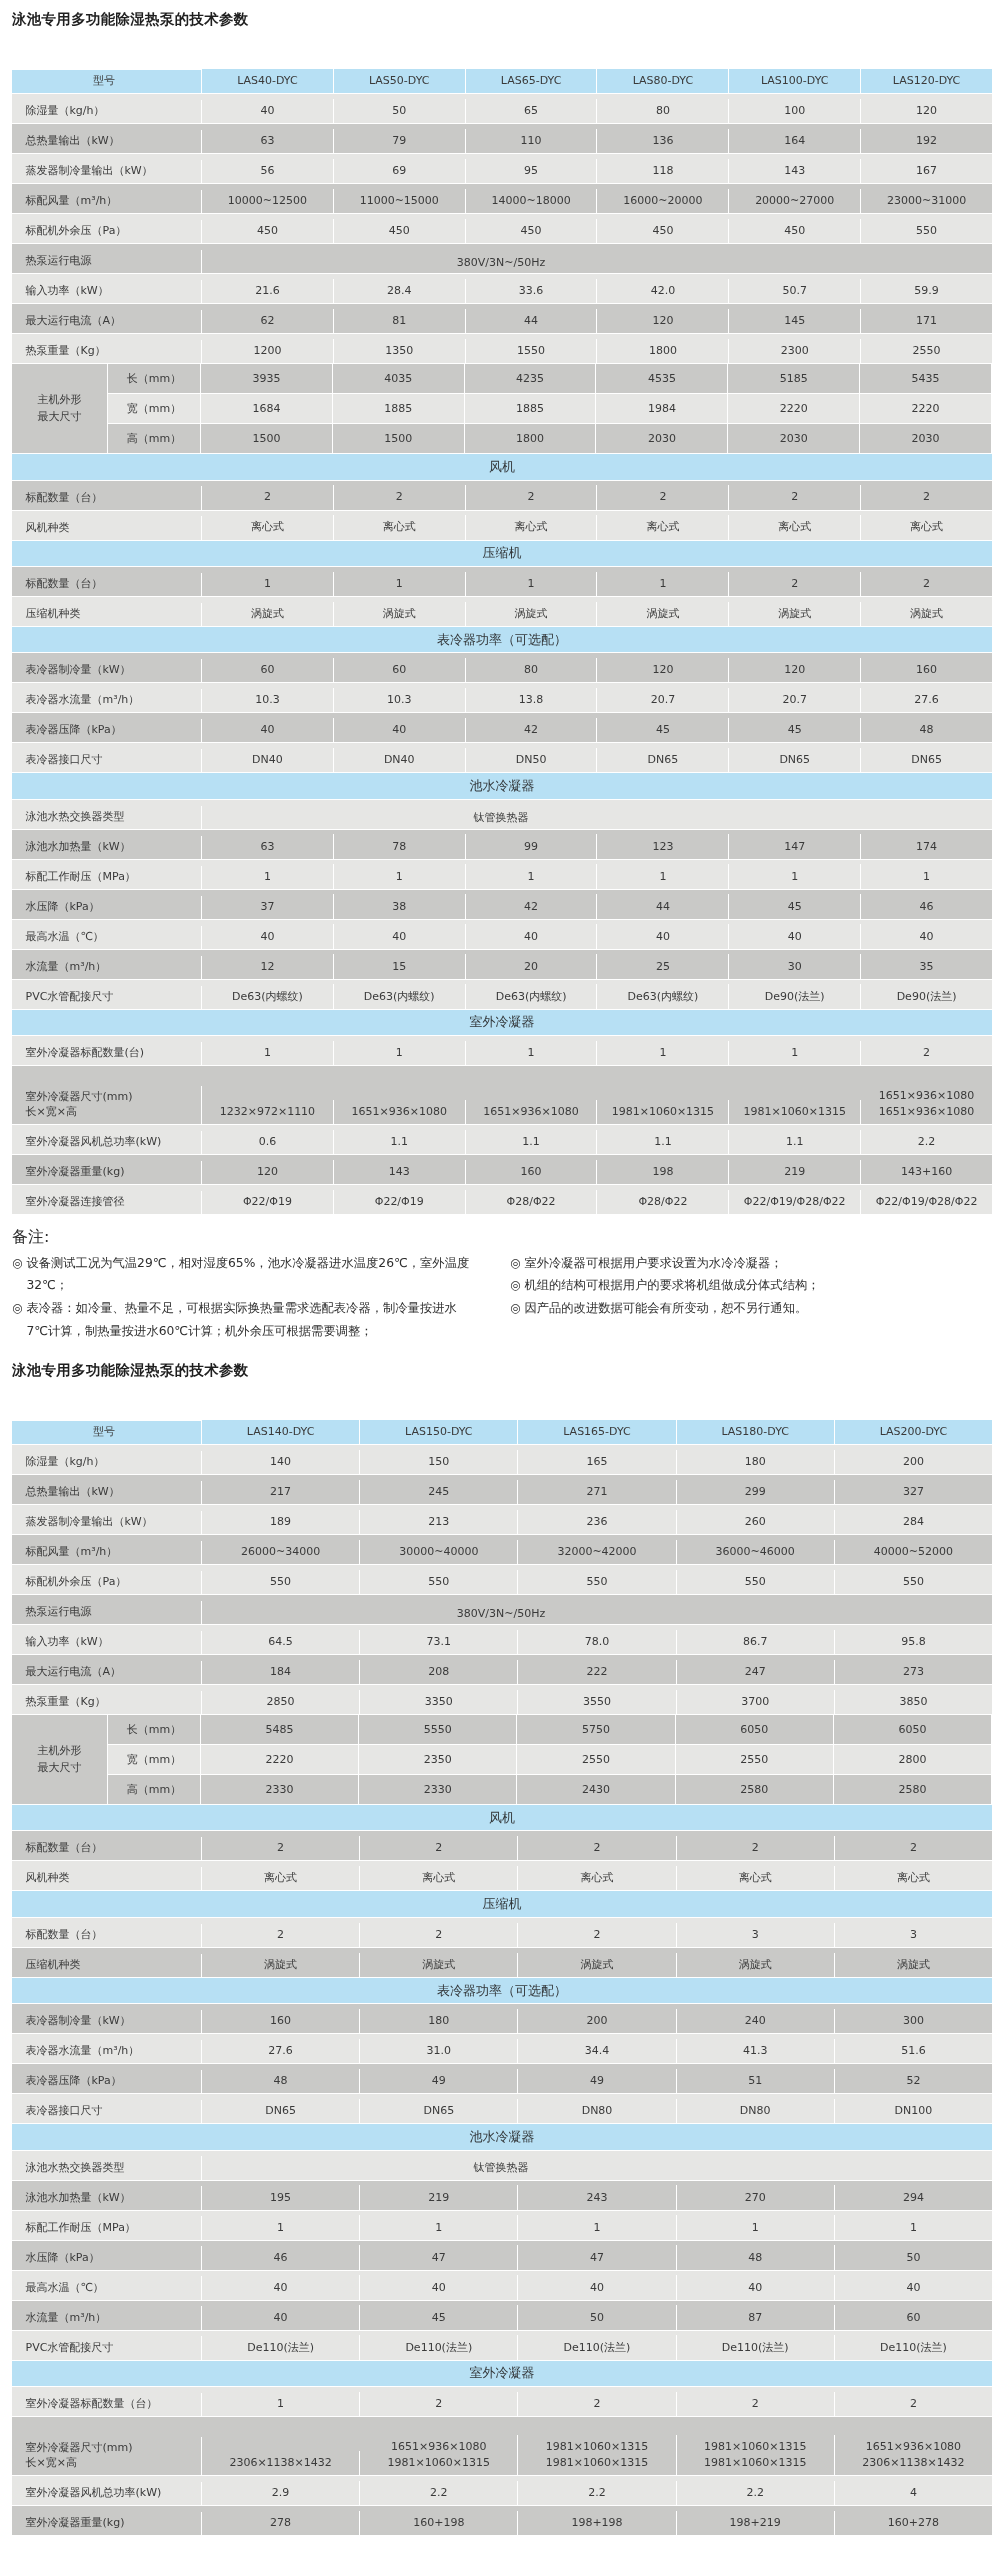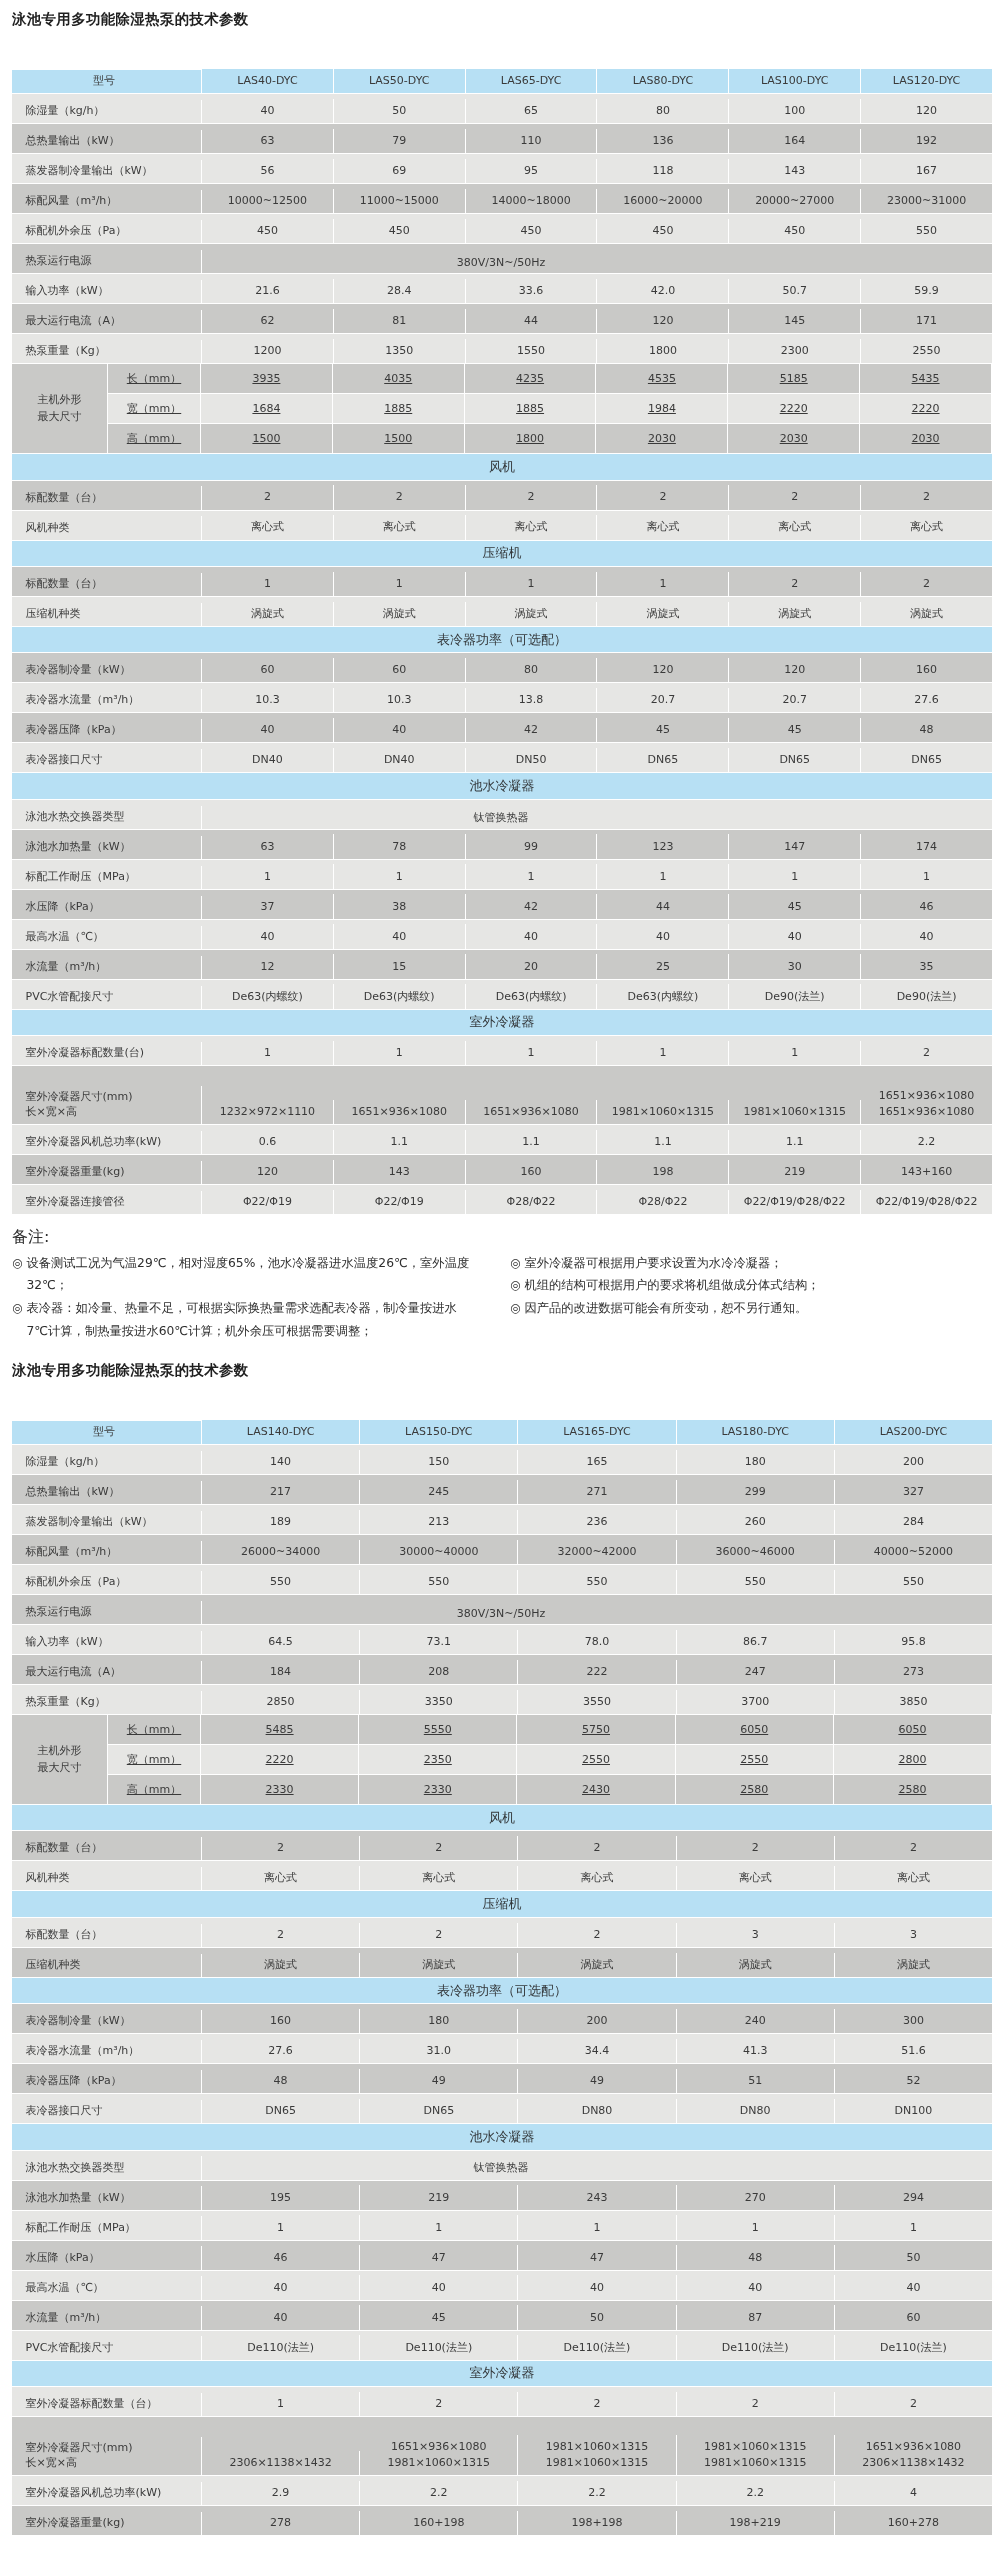--- a/index.html
+++ b/index.html
@@ -82,21 +82,21 @@
     width:95px;flex:0 0 95px;
     border-right:1.7px solid #fff;
     display:flex;align-items:center;justify-content:center;
     text-align:center;
     background:var(--row-dark);
     white-space:pre-line;
     line-height:1.5;
   }
   .group-right{flex:1 1 0;display:flex;flex-direction:column;}
   .subrow{
-    display:flex;min-height:29px;border-bottom:1.7px solid #fff;text-decoration:underline;
+    display:flex;min-height:29px;border-bottom:1.7px solid #fff;
   }
   .subrow:last-child{border-bottom:none;}
   .sublabel-cell{
     width:93px;flex:0 0 93px;
     border-right:1.7px solid #fff;
     padding:4.2px 0;
     justify-content:center;
   }
   
   .notes{

